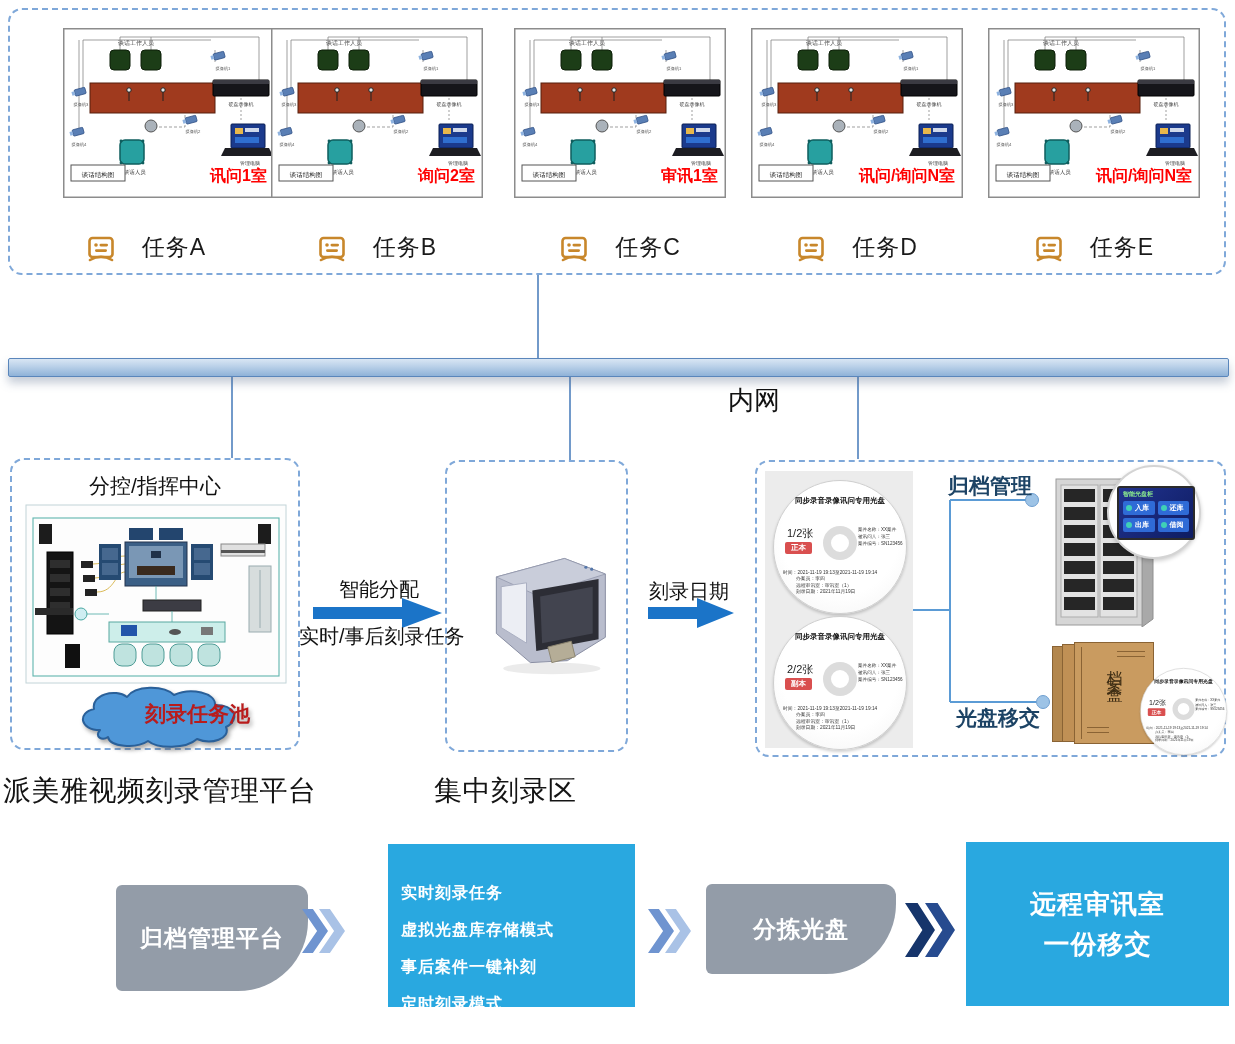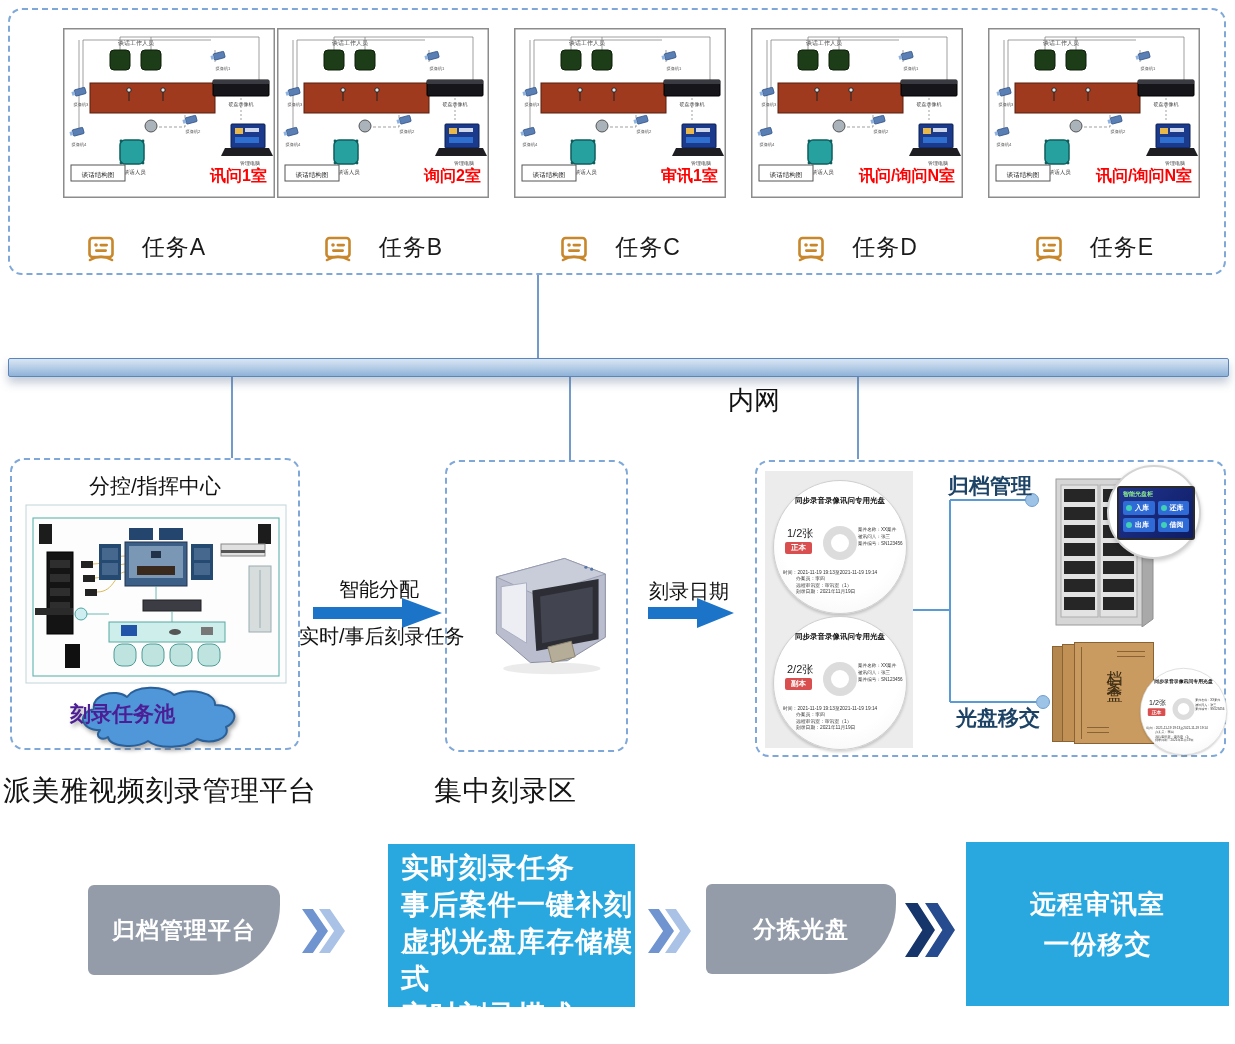--- a/index.html
+++ b/index.html
@@ -19,21 +19,21 @@
           background:linear-gradient(#d9e6f4,#b9d0e8 45%,#8fb2d8);border-radius:2px;
           box-shadow:0 6px 10px rgba(90,110,140,.35)}
   .netlabel{position:absolute;left:728px;top:383px;font-size:26px;color:#111}
 
   
   .caption{position:absolute;font-size:28px;color:#141414;letter-spacing:.5px;white-space:nowrap}
 
   
   .box-title{position:absolute;left:0;top:12px;width:100%;text-align:center;font-size:21px;color:#101010}
   .cloud-wrap{position:absolute;left:58px;top:224px;width:180px;height:66px;filter:drop-shadow(2px 3px 2px rgba(60,60,60,.45))}
-  .cloud-text{position:absolute;left:0;top:16px;width:100%;text-align:left;font-size:21px;font-weight:bold;color:#4c1d95}
+  .cloud-text{position:absolute;left:0;top:16px;width:100%;text-align:right;font-size:21px;font-weight:bold;color:#b91c1c}
 
   
   .arrow-label{position:absolute;font-size:20px;color:#111;white-space:nowrap}
 
   
   .disc-panel{position:absolute;left:765px;top:471px;width:148px;height:277px;background:#ececec}
   .disc{position:absolute;left:8px;width:132px;height:132px;border-radius:50%;
         background:radial-gradient(circle at 50% 42%,#ffffff 58%,#f3f3f3);
         border:1px solid #cfcfcf;box-shadow:0 2px 3px rgba(0,0,0,.18)}
   .disc-hole{position:absolute;left:49px;top:45px;width:18px;height:18px;border-radius:50%;
@@ -65,21 +65,21 @@
       writing-mode:vertical-rl;font-family:"DejaVu Serif","Liberation Serif",serif;
       font-size:16px;letter-spacing:8px;color:#3a2a12}
   .mini-slot{position:absolute;left:1140px;top:668px;width:86px;height:86px}
   .mini-slot .disc{left:0;top:0;transform:scale(.65);transform-origin:0 0}
 
   
   .grey-box{position:absolute;background:#939CA8;color:#fff;font-weight:bold;font-size:23px;
             display:flex;align-items:center;justify-content:center;
             border-radius:6px 12px 70px 6px;letter-spacing:1px}
   .blue-box{position:absolute;background:#29A8E0;color:#fff;font-weight:bold;box-sizing:border-box}
-  .blue-lines{padding:5px 0 0 13px;font-size:28px;line-height:37px;letter-spacing:1px}
+  .blue-lines{padding:30px 0 0 13px;font-size:16px;line-height:37px;letter-spacing:1px}
   .blue-center{display:flex;flex-direction:column;align-items:center;justify-content:center;
                height:100%;font-size:26px;line-height:40px;letter-spacing:1px}
   .chev{position:absolute;clip-path:polygon(0 0,42% 0,100% 50%,42% 100%,0 100%,58% 50%)}
 </style>
 </head>
 <body>
 
 <div class="canvas">
 
   <svg id="overlay">
@@ -185,21 +185,21 @@
       <svg width="30" height="30" viewBox="0 0 30 30">
         <rect x="3.5" y="5" width="23" height="19" rx="3" fill="#fff" stroke="#C8872B" stroke-width="2.6"></rect>
         <circle cx="10" cy="12" r="1.8" fill="#C8872B"></circle>
         <rect x="13.5" y="10.7" width="8.5" height="2.7" rx="1.3" fill="#C8872B"></rect>
         <rect x="9" y="16.2" width="12" height="2.7" rx="1.3" fill="#C8872B"></rect>
         <path d="M4 27 Q15 20.5 26 27" stroke="#C8872B" stroke-width="2.6" fill="none" stroke-linecap="round"></path>
       </svg>
       <span class="task-label">任务A</span>
     </div>
   </div>
-      <div class="room-card" style="left: 267px;">
+      <div class="room-card" style="left: 261px;">
     <svg class="room-svg" viewBox="0 0 212 170">
       <rect x="0.75" y="0.75" width="210.5" height="168.5" fill="#ffffff" stroke="#8c8c8c" stroke-width="1.5"></rect>
       <g stroke="#767676" stroke-width="0.7" fill="none">
         <path d="M57 24 V9 H196 V52"></path>
         <path d="M88 24 V9"></path>
         <path d="M20 64 V12 H148"></path>
         <path d="M16 104 V12"></path>
         <path d="M152 34 V22"></path>
         <path d="M178 70 V94" stroke-dasharray="2 2"></path>
         <path d="M152 64 H166 V58" stroke-dasharray="3 2"></path>
@@ -741,30 +741,30 @@
     <div class="disc-bottom">
       <div>时间：2021-11-19 19:13至2021-11-19 19:14</div>
       <div class="ind">办案员：李四</div>
       <div class="ind">远程审讯室：审讯室（1）</div>
       <div class="ind">刻录日期：2021年11月19日</div>
     </div>
   </div>
     </div>
 
 
-  <div class="grey-box" style="left:88px;top:885px;width:192px;height:90px">
+  <div class="grey-box" style="left:116px;top:885px;width:192px;height:106px">
     <span>归档管理平台</span>
   </div>
   <div class="chev" style="left:302px;top:909px;width:26px;height:44px;background:#6f94d0"></div>
   <div class="chev" style="left:319px;top:909px;width:26px;height:44px;background:#a9c2e6"></div>
   <div class="blue-box" style="left:388px;top:844px;width:247px;height:163px">
     <div class="blue-lines">
       <div>实时刻录任务</div>
+      <div>虚拟光盘库存储模式</div>
       <div>事后案件一键补刻</div>
-      <div>虚拟光盘库存储模式</div>
       <div>定时刻录模式</div>
     </div>
   </div>
   <div class="chev" style="left:648px;top:909px;width:26px;height:44px;background:#6f94d0"></div>
   <div class="chev" style="left:665px;top:909px;width:26px;height:44px;background:#a9c2e6"></div>
   <div class="grey-box" style="left:706px;top:884px;width:190px;height:90px">
     <span>分拣光盘</span>
   </div>
   <div class="chev" style="left:905px;top:903px;width:30px;height:54px;background:#16356b"></div>
   <div class="chev" style="left:925px;top:903px;width:30px;height:54px;background:#274b8f"></div>

